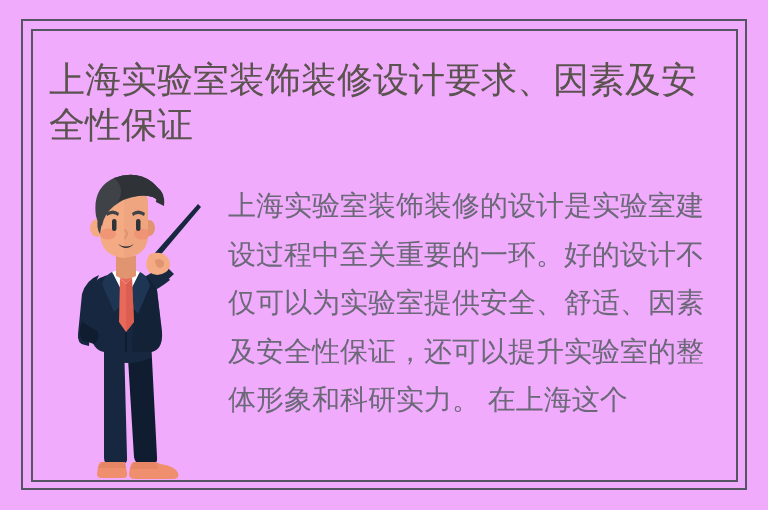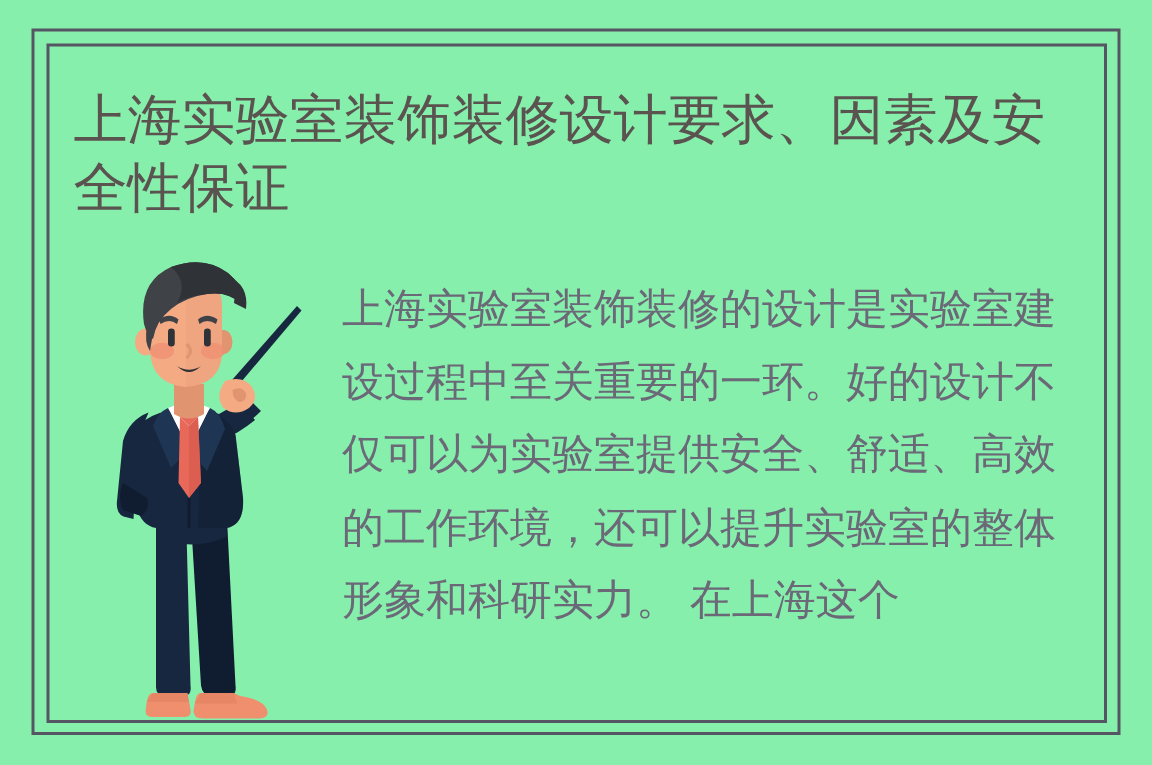--- a/index.html
+++ b/index.html
@@ -11,21 +11,21 @@
     height: 510px;
     background: #f5f3fc;
     font-family: "Liberation Sans", "DejaVu Sans", sans-serif;
     overflow: hidden;
   }
 
   #page {
     position: relative;
     width: 768px;
     height: 510px;
-    background: #86efac;
+    background: #f0abfc;
   }
 
   
   .frame-outer {
     position: absolute;
     left: 21px;
     top: 19px;
     width: 726px;
     height: 471px;
     border: 2px solid #565563;
@@ -161,15 +161,15 @@
       <path d="M44 44 Q40 16 62 6 Q84 -2 100 10 Q112 20 108 30
                Q100 22 86 24 Q72 26 62 34 Q52 42 50 54 Q46 52 44 44 Z" fill="#3f4246"></path>
       <path d="M62 6 Q84 -2 100 10 Q112 20 108 30 Q100 22 86 24 Q74 25 66 30
                Q74 16 62 6 Z" fill="#2f3237"></path>
       <path d="M100 12 Q114 18 112 34 L104 30 Q106 20 100 12 Z" fill="#2f3237"></path>
 
       <path d="M46 46 Q44 56 48 62 L50 50 Z" fill="#3f4246"></path>
     </svg>
   </div>
 
-  <div class="body-text">上海实验室装饰装修的设计是实验室建设过程中至关重要的一环。好的设计不仅可以为实验室提供安全、舒适、高效的工作环境，还可以提升实验室的整体形象和科研实力。 在上海这个</div>
+  <div class="body-text">上海实验室装饰装修的设计是实验室建设过程中至关重要的一环。好的设计不仅可以为实验室提供安全、舒适、因素及安全性保证，还可以提升实验室的整体形象和科研实力。 在上海这个</div>
 
 </div>
 
 </body></html>

